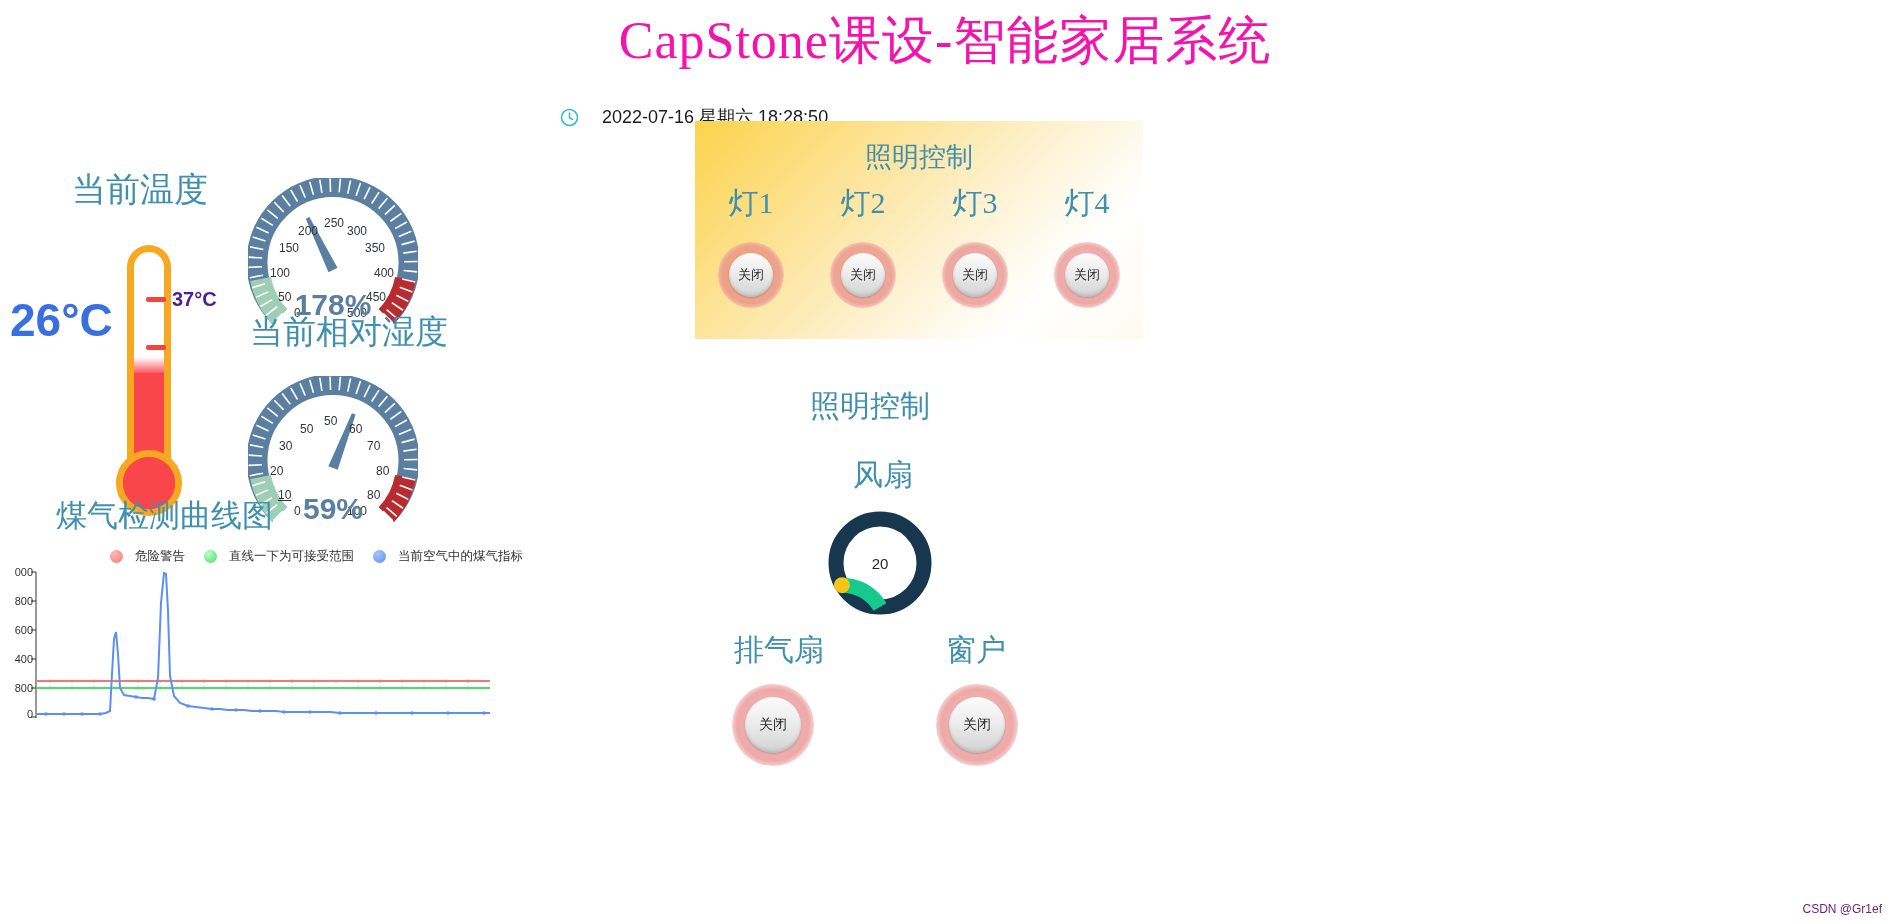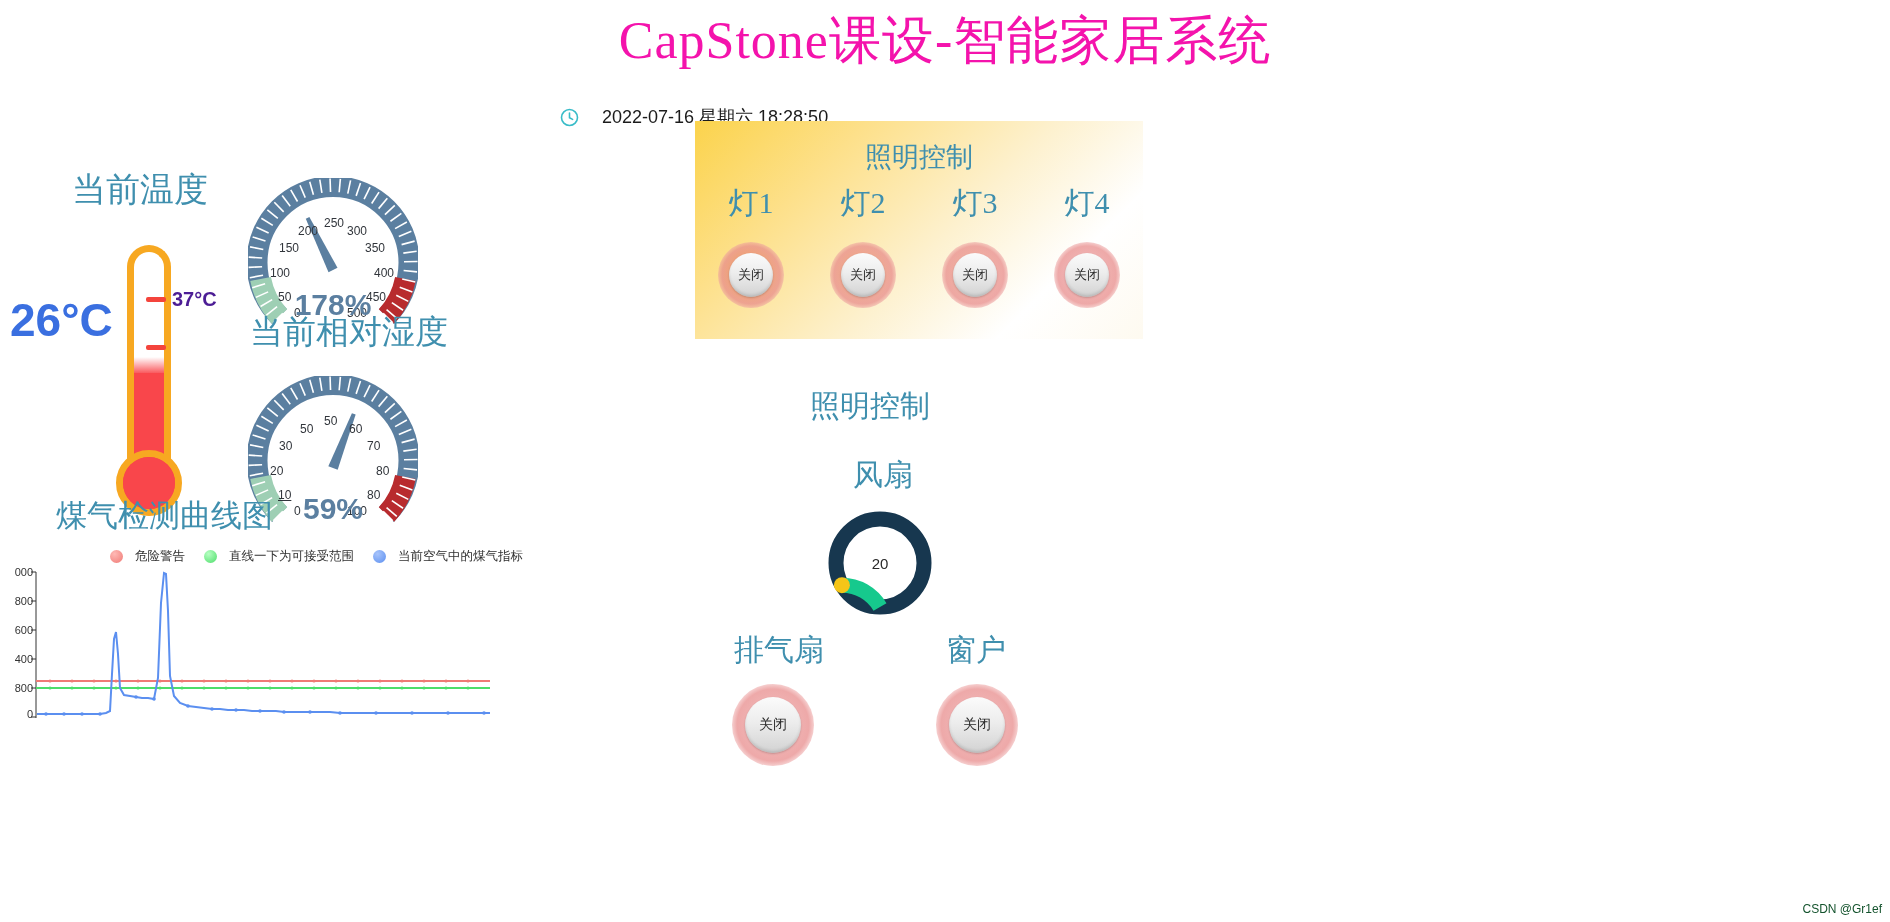--- a/index.html
+++ b/index.html
@@ -132,21 +132,21 @@
     position:absolute;left:0;top:50px;width:116px;text-align:center;
     font-size:15px;color:#2a2a2a;
   }
 
   #exh-title{left:734px;top:630px;font-size:30px;}
   #win-title{left:946px;top:630px;font-size:30px;}
   #exh-btn{position:absolute;left:732px;top:684px;}
   #win-btn{position:absolute;left:936px;top:684px;}
 
   .watermark{
-    position:absolute;right:8px;bottom:6px;font-size:12px;color:#14532d;white-space:nowrap;
+    position:absolute;right:8px;bottom:6px;font-size:12px;color:#701a75;white-space:nowrap;
   }
 </style>
 </head>
 <body>
 
 <div class="root">
 
   <div class="page-title">CapStone课设-智能家居系统</div>
 
   <div class="datetime-row">

